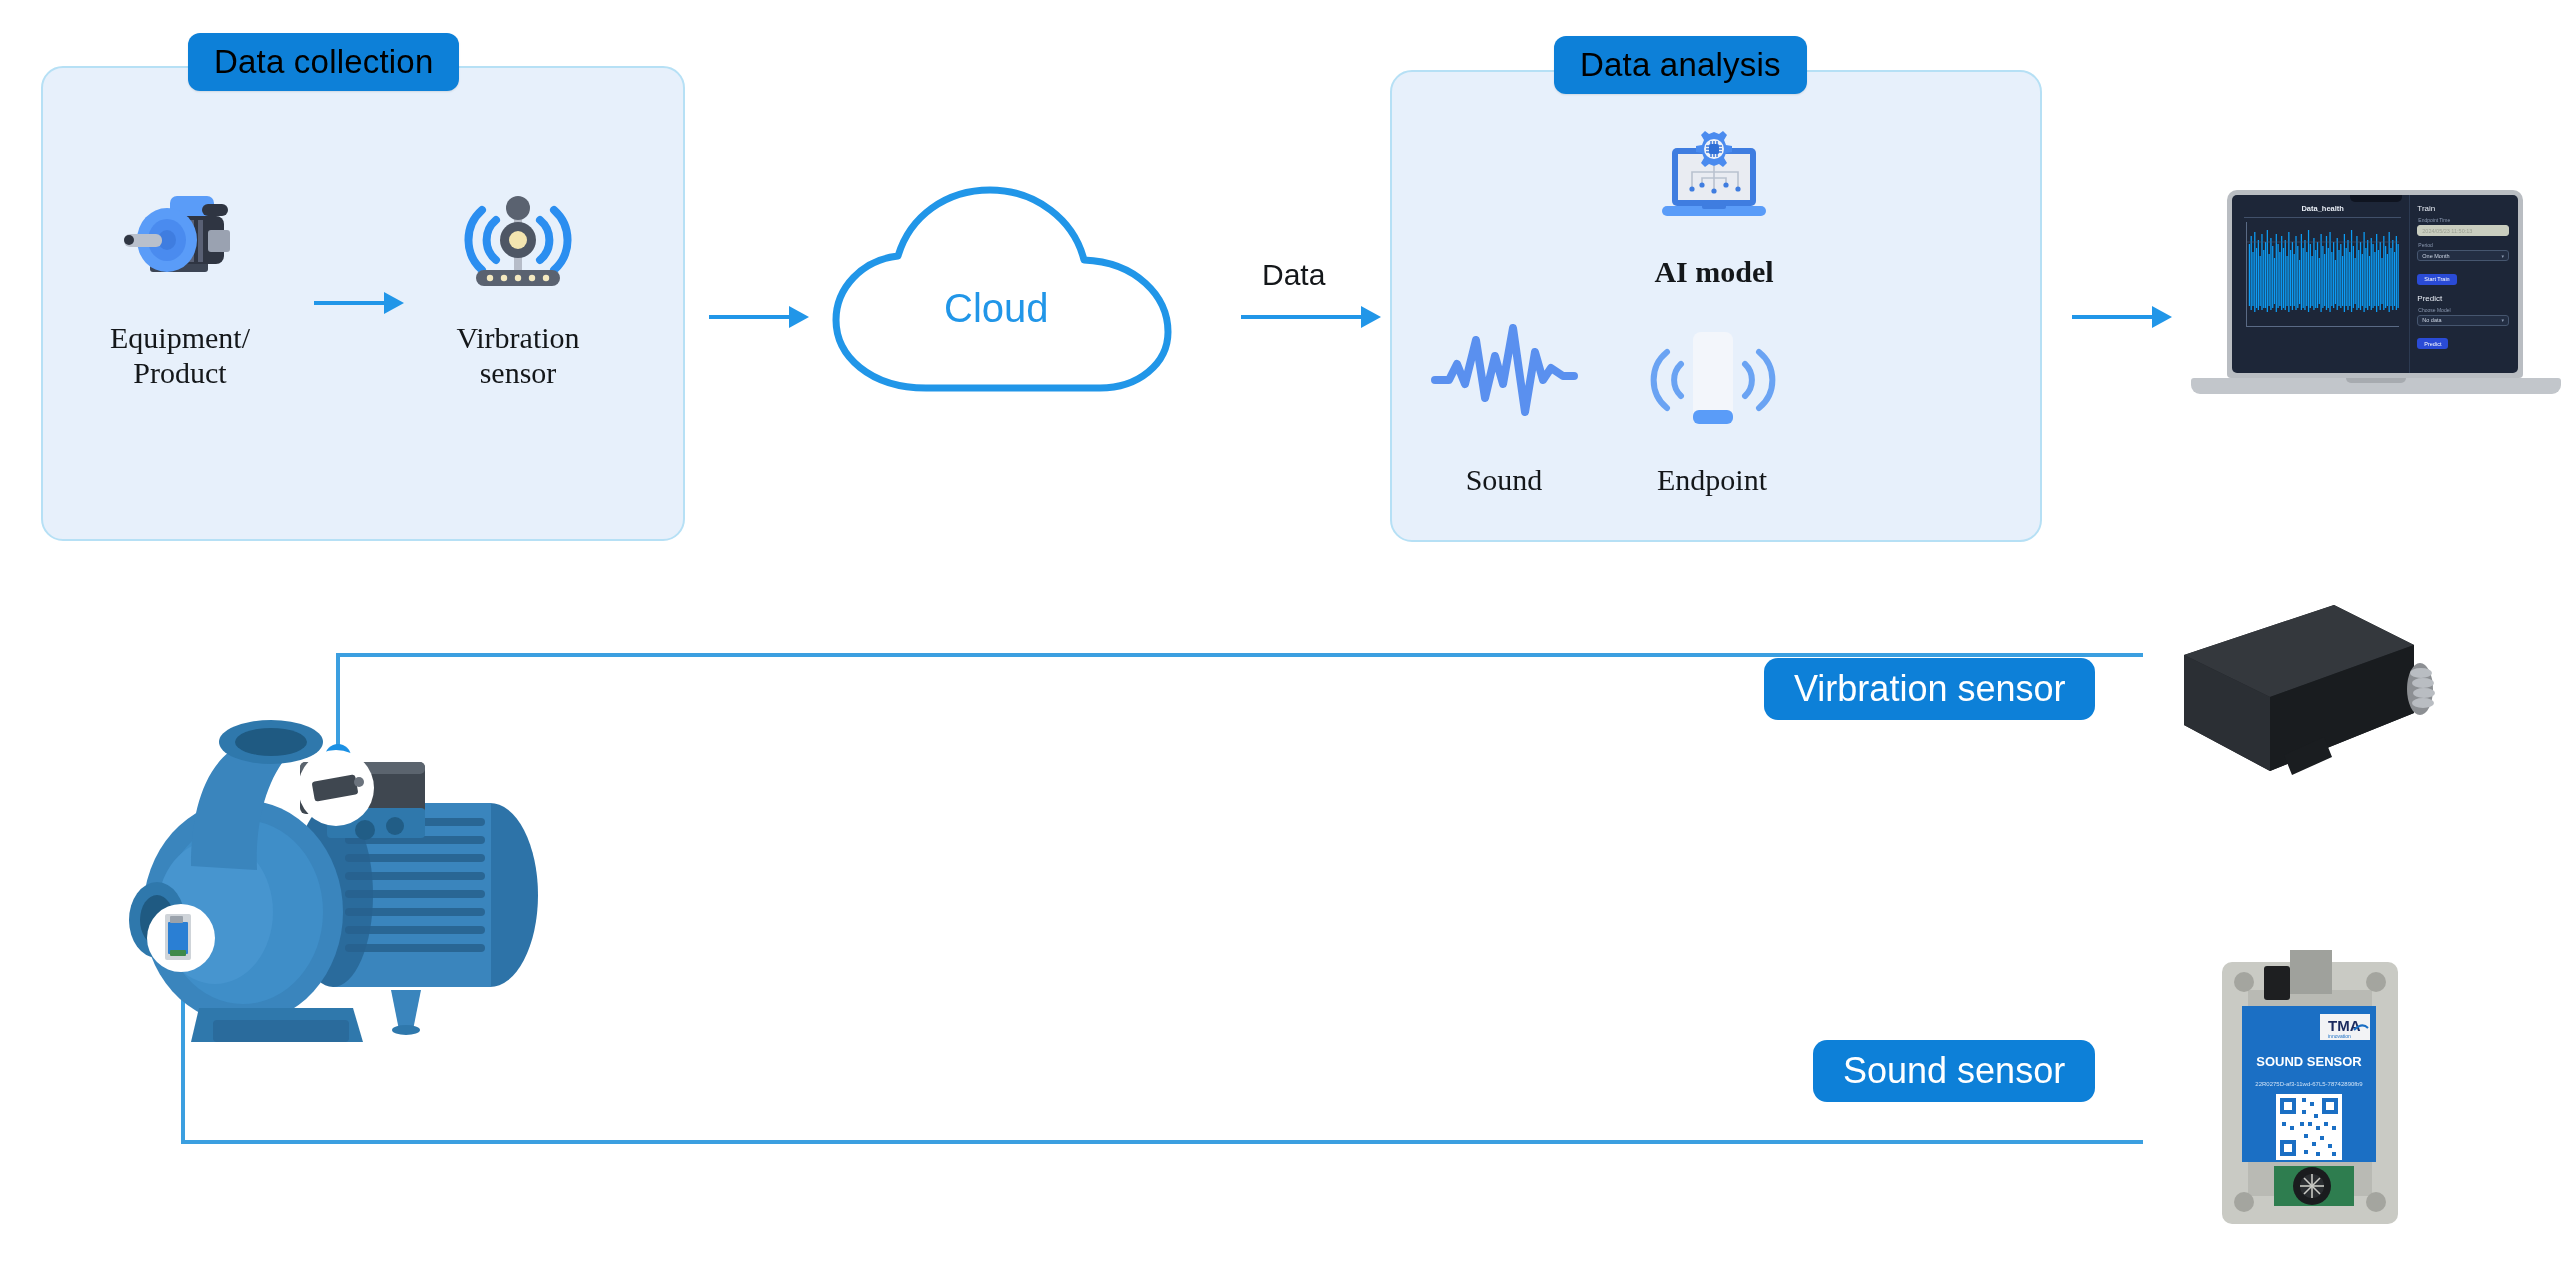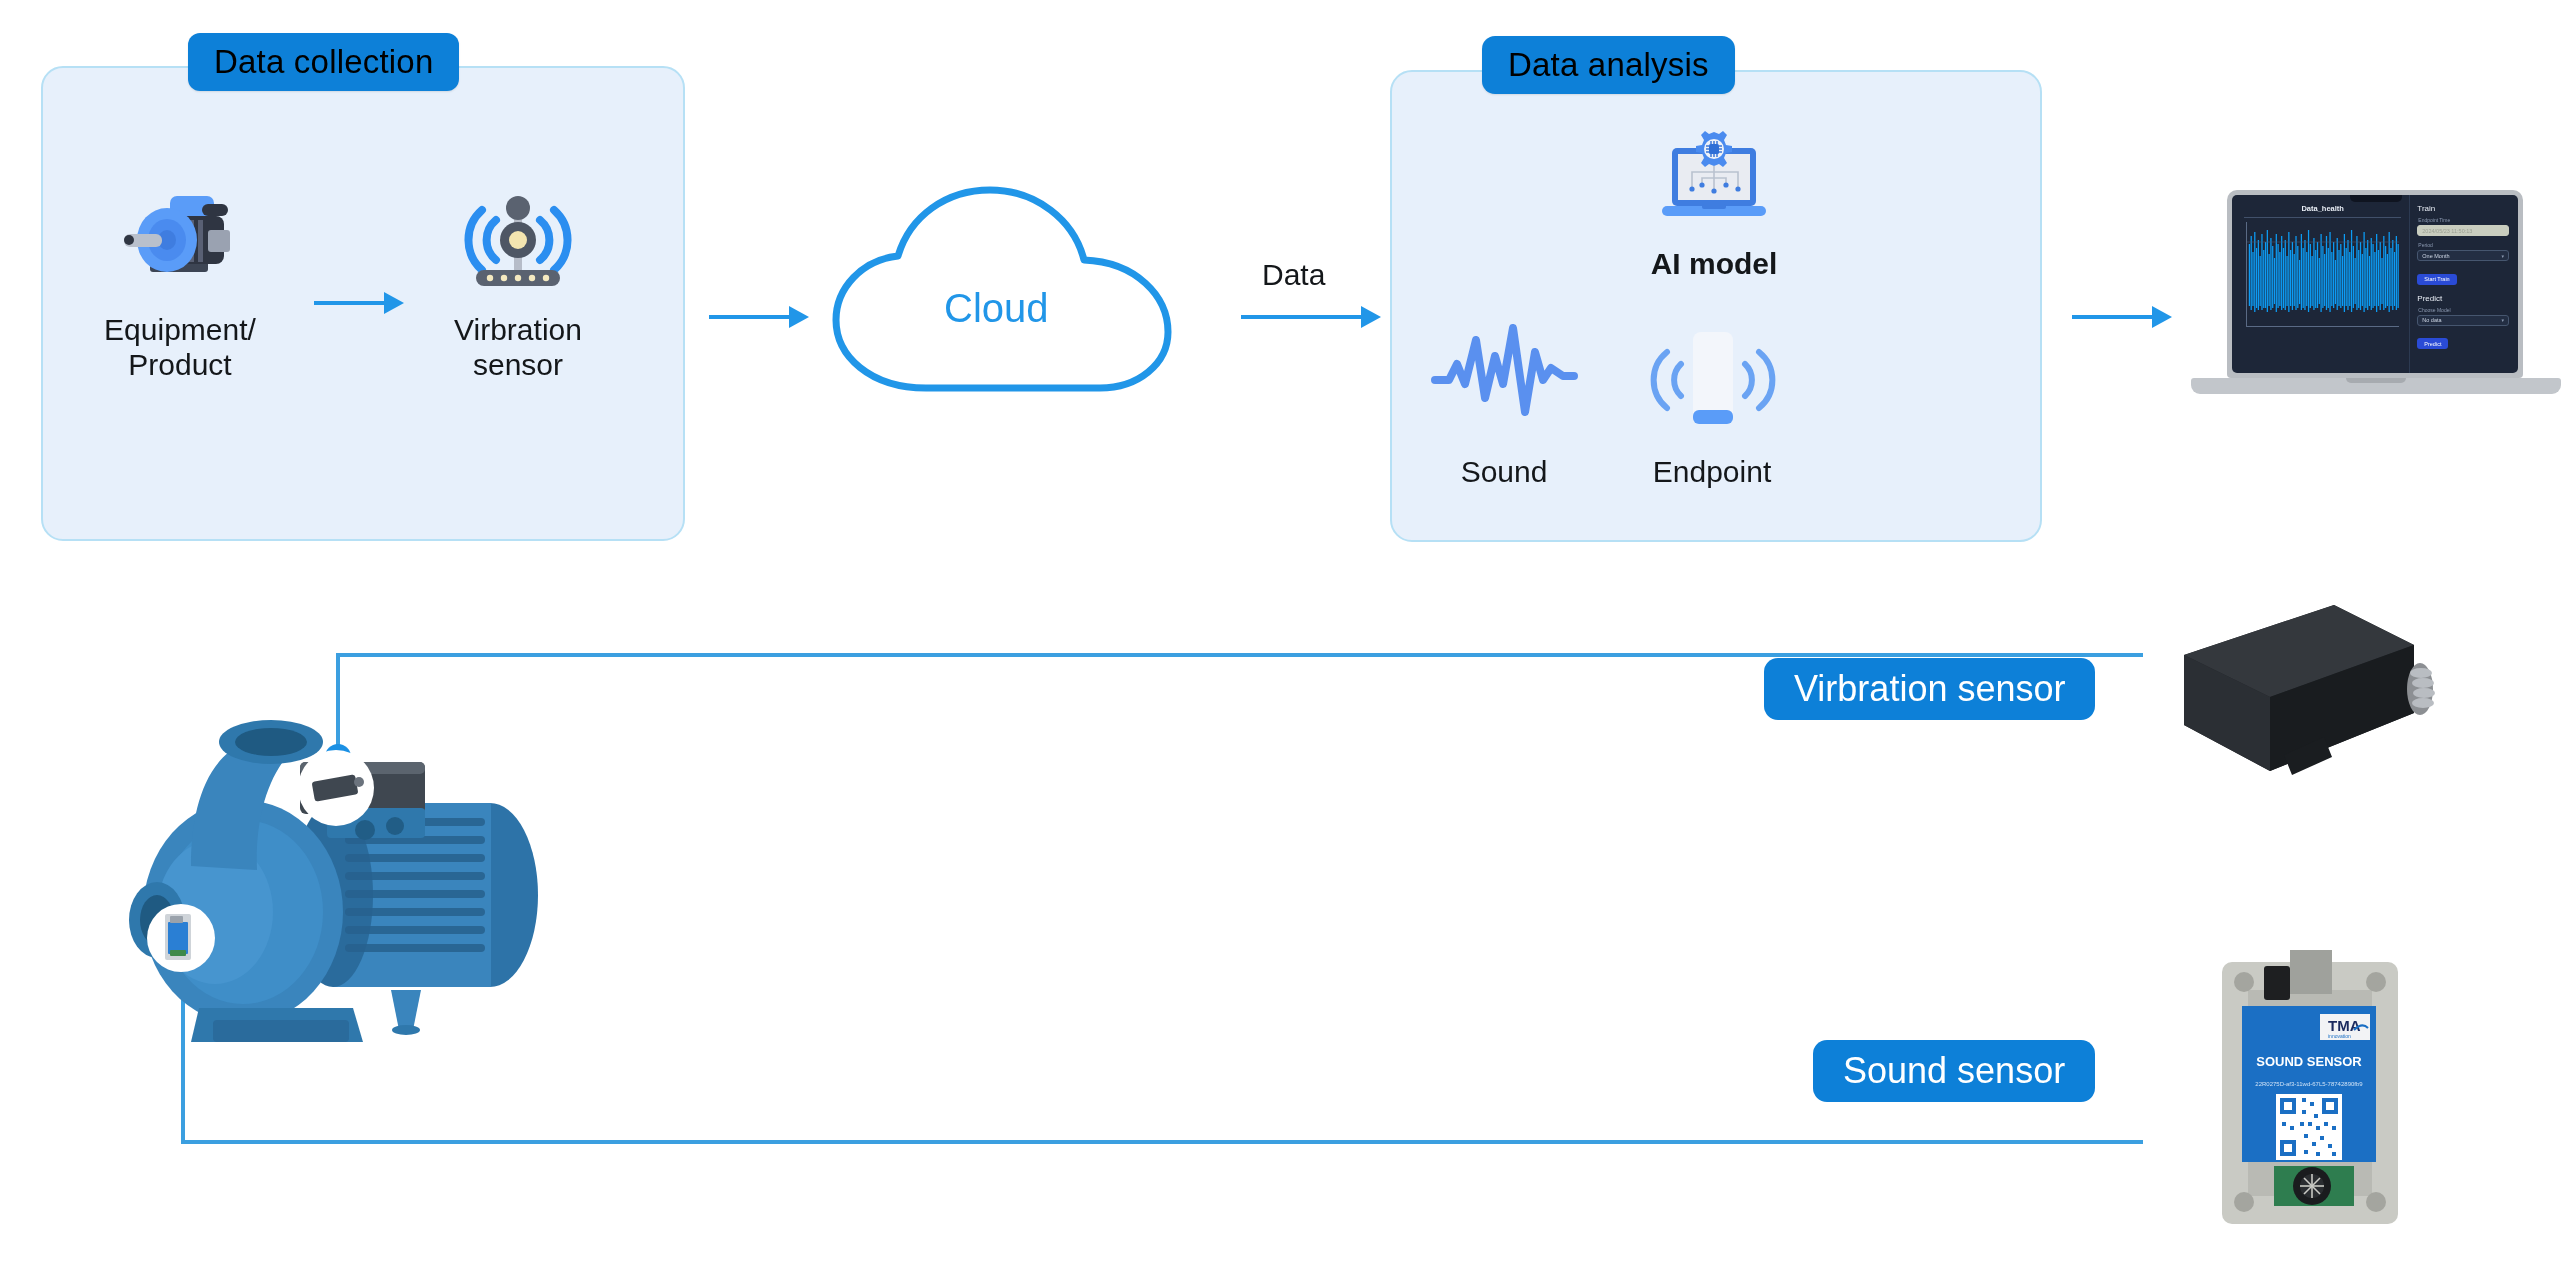--- a/index.html
+++ b/index.html
@@ -8,21 +8,21 @@
   .stage{position:absolute;left:0;top:0;width:2576px;height:1266px;}
 
   
   .panel{position:absolute;background:#e7f0fb;border:2px solid #b6e0f5;border-radius:22px;}
   .panel-badge{position:absolute;background:#0d80d8;color:#000000;border-radius:12px;
     display:flex;align-items:center;justify-content:center;font-size:33px;letter-spacing:0.2px;
     white-space:nowrap;padding:0 26px;height:58px;box-shadow:0 1px 2px rgba(0,0,0,.10);}
 
   .node{position:absolute;display:flex;flex-direction:column;align-items:center;}
   .node-icon{display:flex;align-items:flex-end;justify-content:center;}
-  .node-label{margin-top:20px;font-size:30px;line-height:1.17;text-align:center;color:#14171a;}
+  .node-label{margin-top:28px;font-size:30px;line-height:1.17;text-align:center;color:#14171a;font-family:Liberation Serif, serif;}
   .node-label.bold{font-weight:bold;font-size:30px;}
 
   
   .arrow{position:absolute;height:22px;display:flex;align-items:center;}
   .arrow .shaft{height:4px;background:#2196e8;flex:1 1 auto;}
   .arrow .head{width:0;height:0;border-top:11px solid transparent;border-bottom:11px solid transparent;
     border-left:20px solid #2196e8;flex:0 0 auto;}
 
   .cloud-label{position:absolute;font-size:40px;color:#2196e8;}
   .data-label{position:absolute;font-size:30px;color:#14171a;}
@@ -138,21 +138,21 @@
   </div>
   <div class="cloud-label" style="left:944px;top:286px;">Cloud</div>
 
   <div class="data-label" style="left:1262px;top:258px;">Data</div>
   <div class="arrow" style="left:1241px;top:306px;width:140px;">
     <div class="shaft"></div>
     <div class="head"></div>
   </div>
 
   <div class="panel" style="left:1390px;top:70px;width:648px;height:468px;"></div>
-  <div class="panel-badge" style="left:1482px;top:36px;border-radius:13px;">Data analysis</div>
+  <div class="panel-badge" style="left:1554px;top:36px;">Data analysis</div>
 
   <div class="node" style="left:1624px;top:126px;width:180px;">
     <div class="node-icon" style="height:100px;">
       <svg width="132" height="100" viewBox="0 0 132 100">
         <rect x="24" y="22" width="84" height="58" rx="5" fill="#3f7de0"></rect>
         <rect x="30" y="28" width="72" height="46" fill="#e9ecf2"></rect>
         <g stroke="#b9c2cf" stroke-width="1.6" fill="none">
           <path d="M66 40 L66 64"></path>
             <path d="M66 46 L44 46 L44 62"></path>
             <path d="M66 46 L90 46 L90 62"></path>

